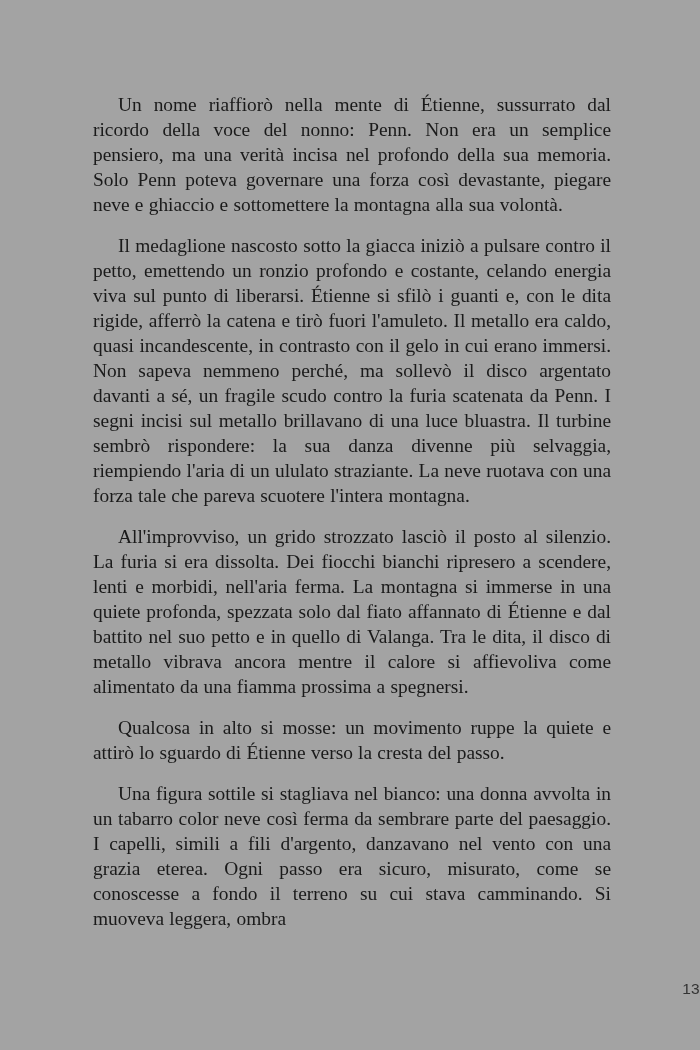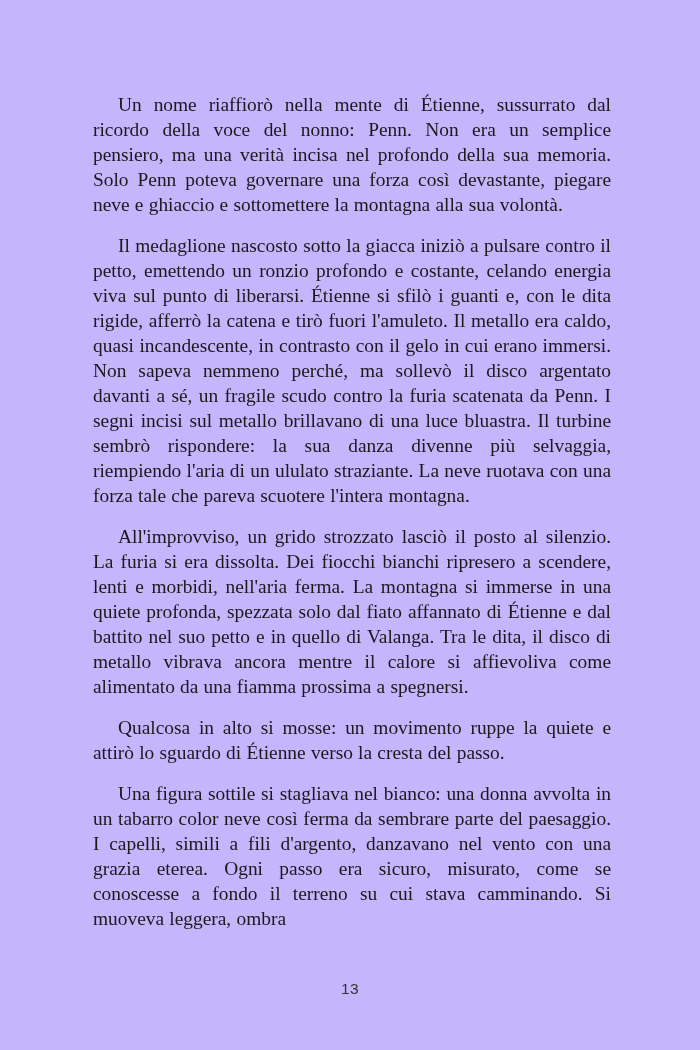--- a/index.html
+++ b/index.html
@@ -13,21 +13,21 @@
     font-family: "Liberation Serif", "DejaVu Serif", serif;
     color: #1a1a1a;
     overflow: hidden;
   }
 
   .page {
     position: relative;
     width: 700px;
     height: 1050px;
     box-sizing: border-box;
-    background: #c4b5fd;
+    background: #a3a3a3;
   }
 
   .text-block {
     position: absolute;
     left: 93px;
     top: 92px;
     width: 518px;
   }
 
   .para {
@@ -45,21 +45,21 @@
 
   .para + .para {
     margin-top: 16px;
   }
 
   .folio {
     position: absolute;
     left: 0;
     right: 0;
     top: 980px;
-    text-align: center;
+    text-align: right;
     font-family: "Liberation Sans", "DejaVu Sans", sans-serif;
     font-size: 15.5px;
     color: #333333;
     letter-spacing: 0.3px;
   }
 </style>
 </head>
 <body>
 
 <div class="page">

